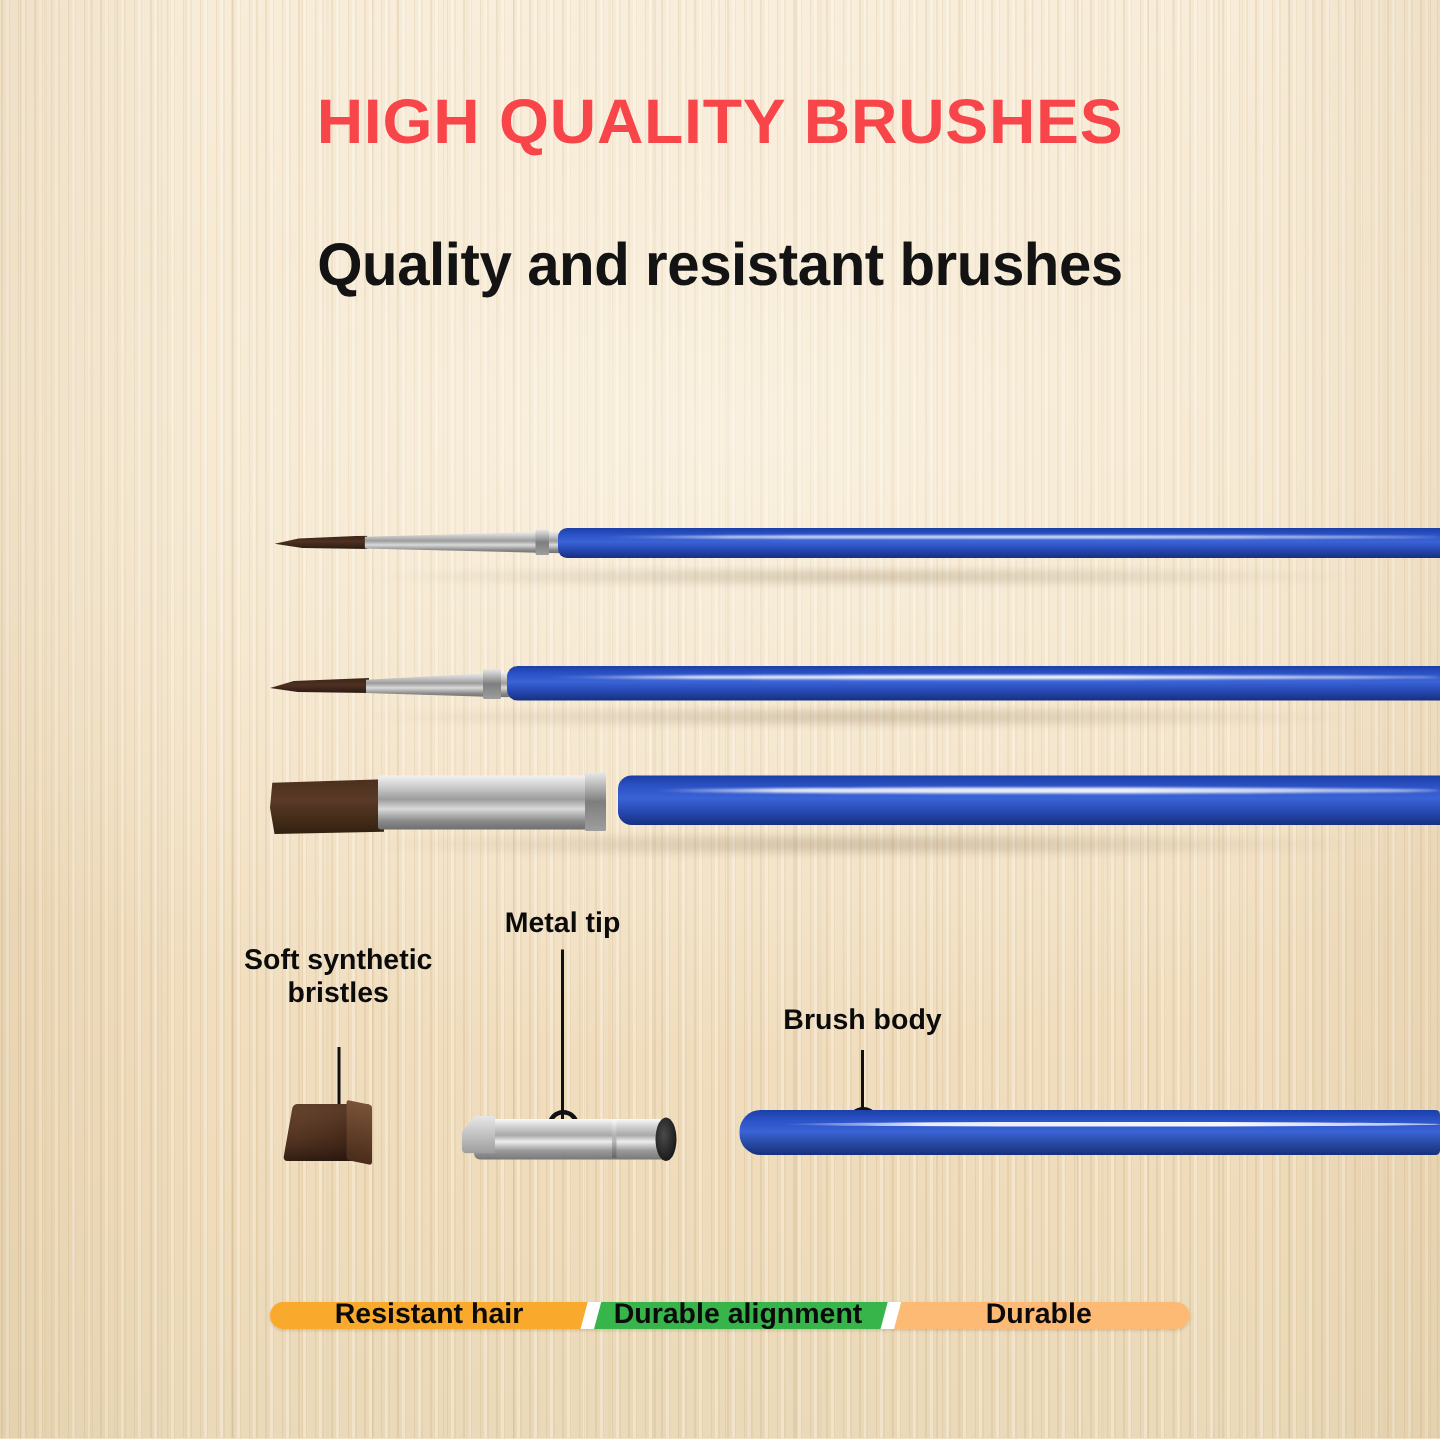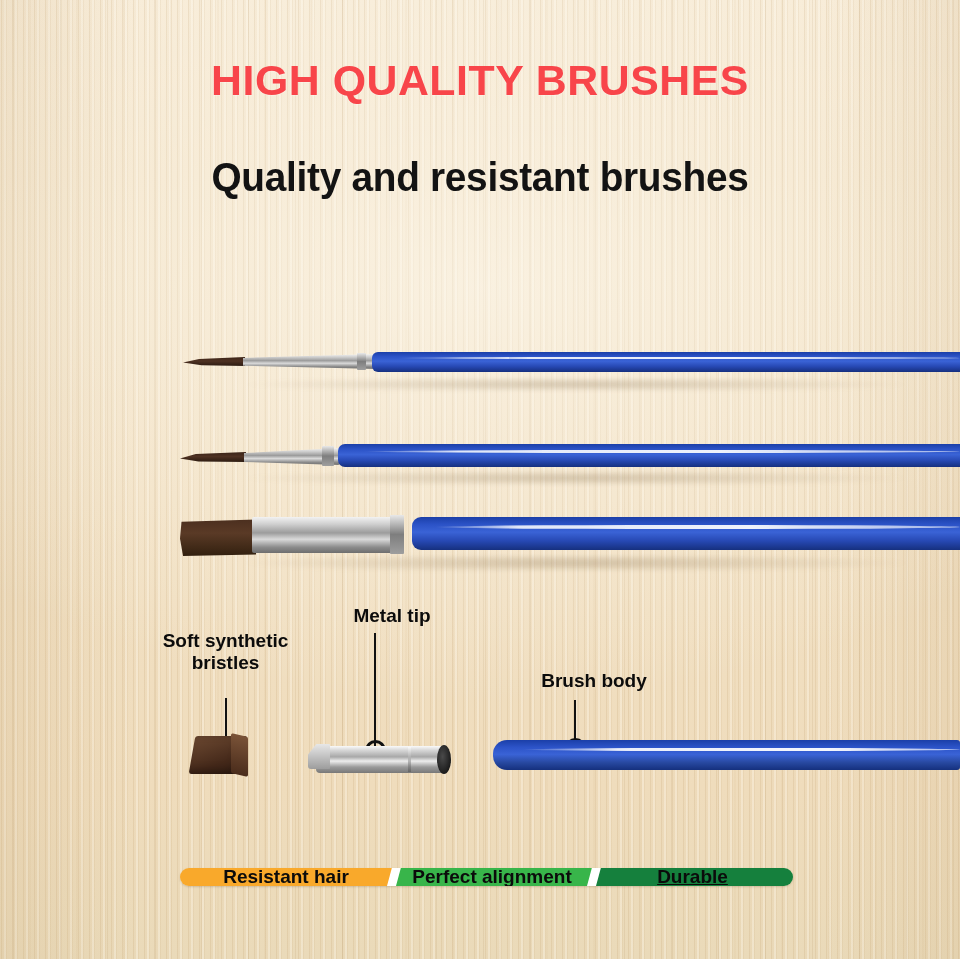--- a/index.html
+++ b/index.html
@@ -214,21 +214,21 @@
     display:flex;
     align-items:center;
     justify-content:center;
     font-size:19px;
     font-weight:bold;
     color:#0B0B0B;
     letter-spacing:0px;
   }
   .seg-0 { background:#F9A92B; flex:0 0 212px; }
   .seg-1 { background:#38B54A; flex:0 0 200px; }
-  .seg-2 { background:#15803d; flex:1 1 auto;text-decoration:underline; }
+  .seg-2 { background:#fdba74; flex:1 1 auto; }
   .slash {
     position:absolute;
     top:-4px;
     width:9px;
     height:44px;
     background:#FFFFFF;
     transform:skewX(-15deg);
     z-index:3;
   }
   .slash-a { left:207px; }
@@ -280,37 +280,37 @@
   </div>
 
   <div class="callout-label" style="left:133px; top:630px; width:185px;">Soft synthetic
 bristles</div>
   <div class="leader" style="left:225px; top:698px; height:50px;"></div>
   <div class="marker" style="left:215px; top:742px;"></div>
 
   <div class="detail-bristle" style="left:192px; top:736px; width:52px; height:38px;"></div>
   <div class="detail-bristle-face" style="left:231px; top:735px; width:17px; height:40px; transform:skewY(12deg); border-radius:2px;"></div>
 
-  <div class="callout-label" style="left:302px; top:605px; width:180px;">Metal tip</div>
+  <div class="callout-label" style="left:285px; top:605px; width:180px;">Metal tip</div>
   <div class="leader" style="left:374px; top:633px; height:117px;"></div>
   <div class="marker" style="left:365px; top:740px;"></div>
 
   <div class="detail-ferrule" style="left:316px; top:746px; width:130px; height:27px;"></div>
   <div class="detail-ferrule-tip" style="left:308px; top:744px; width:22px; height:25px;
               clip-path:polygon(38% 0%, 100% 0%, 100% 100%, 0% 100%, 0% 42%);"></div>
   <div class="detail-ferrule-seam" style="left:408px; top:747px; width:3px; height:25px;"></div>
   <div class="detail-ferrule-hole" style="left:437px; top:745px; width:14px; height:29px;"></div>
 
-  <div class="callout-label" style="left:504px; top:670px; width:180px;">Brush body</div>
+  <div class="callout-label" style="left:485px; top:670px; width:180px;">Brush body</div>
   <div class="leader" style="left:574px; top:700px; height:48px;"></div>
   <div class="marker" style="left:565px; top:738px;"></div>
 
   <div class="detail-handle" style="left:493px; top:740px; width:467px; height:30px;"></div>
 
   <div class="banner">
     <div class="seg seg-0">Resistant hair</div>
-    <div class="seg seg-1">Perfect alignment</div>
+    <div class="seg seg-1">Durable alignment</div>
     <div class="seg seg-2">Durable</div>
     <div class="slash slash-a"></div>
     <div class="slash slash-b"></div>
   </div>
 
 </div>
 
 </body></html>

